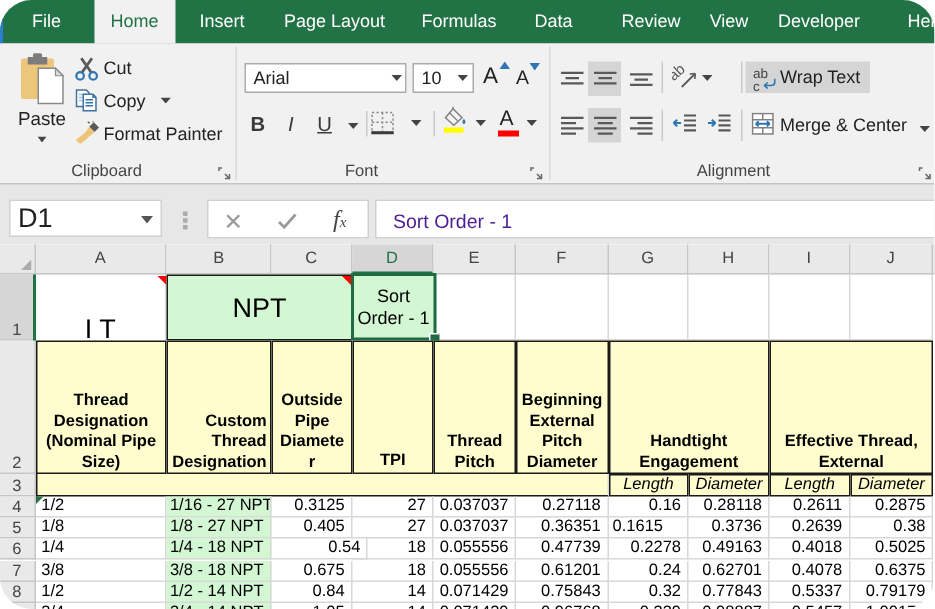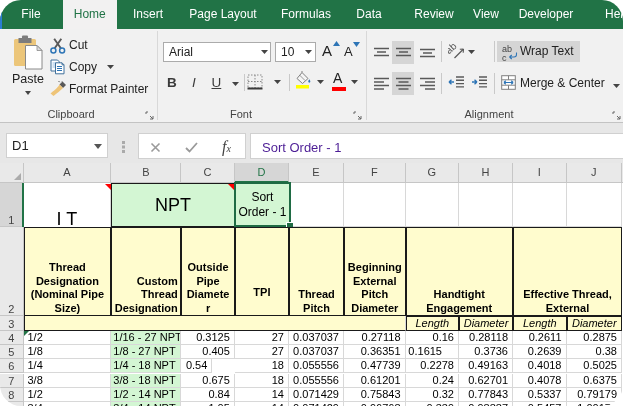--- a/index.html
+++ b/index.html
@@ -201,21 +201,21 @@
 <rect x="0.7" y="0.7" width="13.6" height="13.6" fill="#fff" stroke="#808080" stroke-width="1"></rect>
 <path d="M0.7 4.8 h13.6 M0.7 10.2 h13.6 M7.5 0.7 v4.1 M7.5 10.2 v4.1" stroke="#808080" stroke-width="1"></path>
 <path d="M2.8 7.5 h9.4 M2.8 7.5 l2 -1.7 M2.8 7.5 l2 1.7 M12.2 7.5 l-2 -1.7 M12.2 7.5 l-2 1.7" stroke="#2e75b6" stroke-width="1.2" fill="none"></path>
 </svg>
 <div class="rtxt" style="left:520px; top:47px;">Merge &amp; Center</div>
 <svg style="position:absolute; left:613px; top:55px;" width="7" height="4" viewBox="0 0 7 4">
         <path d="M0 0 L7 0 L3.5 4 Z" fill="#444"></path>
       </svg>
 </div>
 <div id="fbar">
-<div style="position:absolute; left:6px; top:10px; width:102px; height:24.5px; background:#fff; border:1px solid #d0d0d0; font-size:13px; color:#222; line-height:23px; padding-left:5px;">D1</div>
+<div style="position:absolute; left:6px; top:10px; width:102px; height:24.5px; background:#fff; border:1px solid #d0d0d0; font-size:18px; color:#222; line-height:23px; padding-left:5px;">D1</div>
 <svg style="position:absolute; left:93.5px; top:20.5px;" width="8" height="5" viewBox="0 0 8 5">
         <path d="M0 0 L8 0 L4 5 Z" fill="#555"></path>
       </svg>
 <div style="position:absolute; left:121.5px; top:18px; width:3px; height:3px; background:#aaa; box-shadow:0 4.5px 0 #aaa, 0 9px 0 #aaa;"></div>
 <div style="position:absolute; left:137.5px; top:10px; width:108.5px; height:25.5px; background:#fff; border:1px solid #d0d0d0;"></div>
 <div style="position:absolute; left:250px; top:10px; width:373px; height:25.5px; background:#fff; border:1px solid #d0d0d0; border-right:none;"></div>
 <svg style="position:absolute; left:150px; top:18.5px;" width="11" height="11" viewBox="0 0 11 11">
         <path d="M1.5 1.5 L9.5 9.5 M9.5 1.5 L1.5 9.5" stroke="#9a9a9a" stroke-width="1.6"></path>
       </svg>
 <svg style="position:absolute; left:185px; top:19px;" width="13" height="11" viewBox="0 0 13 11">
@@ -264,21 +264,21 @@
 <svg style="position:absolute; left:105px; top:20.5px;" width="6" height="6" viewBox="0 0 6 6">
         <path d="M0 0 L6 0 L6 6 Z" fill="#ff0000"></path>
       </svg>
 <svg style="position:absolute; left:227.5px; top:20.5px;" width="6" height="6" viewBox="0 0 6 6">
         <path d="M0 0 L6 0 L6 6 Z" fill="#ff0000"></path>
       </svg>
 <div style="position:absolute; left:286px; top:59px; width:6.5px; height:6.5px; background:#1f6b44; border-left:1.5px solid #fff; border-top:1.5px solid #fff;"></div>
 <div class="cell gl" style="left:23.5px; top:63.5px; width:87.8px; height:89.5px; background:#fffcce; font-weight:bold; text-align:center; border:1px solid #1a1a1a; display:flex; flex-direction:column; justify-content:flex-end; align-items:center; line-height:13.5px; padding-bottom:0px; white-space:normal;">Thread<br>Designation<br>(Nominal Pipe<br>Size)</div>
 <div class="cell gl" style="left:111.3px; top:63.5px; width:70.00000000000001px; height:89.5px; background:#fffcce; font-weight:bold; text-align:right; border:1px solid #1a1a1a; display:flex; flex-direction:column; justify-content:flex-end; align-items:center; line-height:13.5px; padding-bottom:0px; white-space:normal;">Custom<br>Thread<br>Designation</div>
 <div class="cell gl" style="left:181.3px; top:63.5px; width:53.5px; height:89.5px; background:#fffcce; font-weight:bold; text-align:center; border:1px solid #1a1a1a; display:flex; flex-direction:column; justify-content:flex-end; align-items:center; line-height:13.5px; padding-bottom:0px; white-space:normal;">Outside<br>Pipe<br>Diamete<br>r</div>
-<div class="cell gl" style="left:234.8px; top:63.5px; width:54.19999999999999px; height:89.5px; background:#fffcce; font-weight:bold; text-align:center; border:1px solid #1a1a1a; display:flex; flex-direction:column; justify-content:flex-end; align-items:center; line-height:13.5px; padding-bottom:16px; white-space:normal;">TPI</div>
+<div class="cell gl" style="left:234.8px; top:63.5px; width:54.19999999999999px; height:89.5px; background:#fffcce; font-weight:bold; text-align:center; border:1px solid #1a1a1a; display:flex; flex-direction:column; justify-content:flex-end; align-items:center; line-height:13.5px; padding-bottom:1px; white-space:normal;">TPI</div>
 <div class="cell gl" style="left:289px; top:63.5px; width:55px; height:89.5px; background:#fffcce; font-weight:bold; text-align:center; border:1px solid #1a1a1a; display:flex; flex-direction:column; justify-content:flex-end; align-items:center; line-height:13.5px; padding-bottom:0px; white-space:normal;">Thread<br>Pitch</div>
 <div class="cell gl" style="left:344px; top:63.5px; width:61.5px; height:89.5px; background:#fffcce; font-weight:bold; text-align:center; border:1px solid #1a1a1a; display:flex; flex-direction:column; justify-content:flex-end; align-items:center; line-height:13.5px; padding-bottom:0px; white-space:normal;">Beginning<br>External<br>Pitch<br>Diameter</div>
 <div class="cell gl" style="left:405.5px; top:63.5px; width:107.5px; height:89.5px; background:#fffcce; font-weight:bold; text-align:center; border:1px solid #1a1a1a; display:flex; flex-direction:column; justify-content:flex-end; align-items:center; line-height:13.5px; padding-bottom:0px; white-space:normal;">Handtight<br>Engagement</div>
 <div class="cell gl" style="left:513px; top:63.5px; width:109px; height:89.5px; background:#fffcce; font-weight:bold; text-align:center; border:1px solid #1a1a1a; display:flex; flex-direction:column; justify-content:flex-end; align-items:center; line-height:13.5px; padding-bottom:0px; white-space:normal;">Effective Thread,<br>External</div>
 <div class="cell gl" style="left:23.5px; top:153px; width:382.0px; height:14.599999999999994px; background:#fffcce; border-bottom:1px solid #1a1a1a; border-left:1px solid #1a1a1a;"></div>
 <div class="cell gl" style="left:405.5px; top:153px; width:53.5px; height:14.599999999999994px; background:#fffcce; font-style:italic; text-align:center; border:1px solid #1a1a1a; line-height:12px;">Length</div>
 <div class="cell gl" style="left:459px; top:153px; width:54px; height:14.599999999999994px; background:#fffcce; font-style:italic; text-align:center; border:1px solid #1a1a1a; line-height:12px;">Diameter</div>
 <div class="cell gl" style="left:513px; top:153px; width:53.5px; height:14.599999999999994px; background:#fffcce; font-style:italic; text-align:center; border:1px solid #1a1a1a; line-height:12px;">Length</div>
 <div class="cell gl" style="left:566.5px; top:153px; width:55.5px; height:14.599999999999994px; background:#fffcce; font-style:italic; text-align:center; border:1px solid #1a1a1a; line-height:12px;">Diameter</div>
 <div class="cell gl" style="left:23.5px; top:167.6px; width:87.8px; height:14.300000000000011px; line-height:12.300000000000011px;padding-left:4px;">1/2</div>
@@ -296,21 +296,21 @@
 <div class="cell gl num" style="left:181.3px; top:181.9px; width:53.5px; height:14.299999999999983px; line-height:12.299999999999983px;padding-right:4px;">0.405</div>
 <div class="cell gl num" style="left:234.8px; top:181.9px; width:54.19999999999999px; height:14.299999999999983px; line-height:12.299999999999983px;padding-right:4px;">27</div>
 <div class="cell gl num" style="left:289px; top:181.9px; width:55px; height:14.299999999999983px; line-height:12.299999999999983px;padding-right:4px;">0.037037</div>
 <div class="cell gl num" style="left:344px; top:181.9px; width:61.5px; height:14.299999999999983px; line-height:12.299999999999983px;padding-right:4px;">0.36351</div>
 <div class="cell gl num" style="left:405.5px; top:181.9px; width:53.5px; height:14.299999999999983px; line-height:12.299999999999983px;padding-right:16px;">0.1615</div>
 <div class="cell gl num" style="left:459px; top:181.9px; width:54px; height:14.299999999999983px; line-height:12.299999999999983px;padding-right:4px;">0.3736</div>
 <div class="cell gl num" style="left:513px; top:181.9px; width:53.5px; height:14.299999999999983px; line-height:12.299999999999983px;padding-right:4px;">0.2639</div>
 <div class="cell gl num" style="left:566.5px; top:181.9px; width:55.5px; height:14.299999999999983px; line-height:12.299999999999983px;padding-right:4px;">0.38</div>
 <div class="cell gl" style="left:23.5px; top:196.2px; width:87.8px; height:14.300000000000011px; line-height:12.300000000000011px;padding-left:4px;">1/4</div>
 <div class="cell gl" style="left:111.3px; top:196.2px; width:70.00000000000001px; height:14.300000000000011px; line-height:12.300000000000011px;background:#d3f6d3; padding-left:2px;">1/4 - 18 NPT</div>
-<div class="cell gl num" style="left:181.3px; top:196.2px; width:31px; height:14.300000000000011px; line-height:12.300000000000011px;padding-right:4px;">0.54</div>
+<div class="cell gl num" style="left:181.3px; top:196.2px; width:64px; height:14.300000000000011px; line-height:12.300000000000011px;padding-right:4px;">0.54</div>
 <div class="cell gl num" style="left:234.8px; top:196.2px; width:54.19999999999999px; height:14.300000000000011px; line-height:12.300000000000011px;padding-right:4px;">18</div>
 <div class="cell gl num" style="left:289px; top:196.2px; width:55px; height:14.300000000000011px; line-height:12.300000000000011px;padding-right:4px;">0.055556</div>
 <div class="cell gl num" style="left:344px; top:196.2px; width:61.5px; height:14.300000000000011px; line-height:12.300000000000011px;padding-right:4px;">0.47739</div>
 <div class="cell gl num" style="left:405.5px; top:196.2px; width:53.5px; height:14.300000000000011px; line-height:12.300000000000011px;padding-right:4px;">0.2278</div>
 <div class="cell gl num" style="left:459px; top:196.2px; width:54px; height:14.300000000000011px; line-height:12.300000000000011px;padding-right:4px;">0.49163</div>
 <div class="cell gl num" style="left:513px; top:196.2px; width:53.5px; height:14.300000000000011px; line-height:12.300000000000011px;padding-right:4px;">0.4018</div>
 <div class="cell gl num" style="left:566.5px; top:196.2px; width:55.5px; height:14.300000000000011px; line-height:12.300000000000011px;padding-right:4px;">0.5025</div>
 <div class="cell gl" style="left:23.5px; top:210.5px; width:87.8px; height:14.300000000000011px; line-height:12.300000000000011px;padding-left:4px;">3/8</div>
 <div class="cell gl" style="left:111.3px; top:210.5px; width:70.00000000000001px; height:14.300000000000011px; line-height:12.300000000000011px;background:#d3f6d3; padding-left:2px;">3/8 - 18 NPT</div>
 <div class="cell gl num" style="left:181.3px; top:210.5px; width:53.5px; height:14.300000000000011px; line-height:12.300000000000011px;padding-right:4px;">0.675</div>

